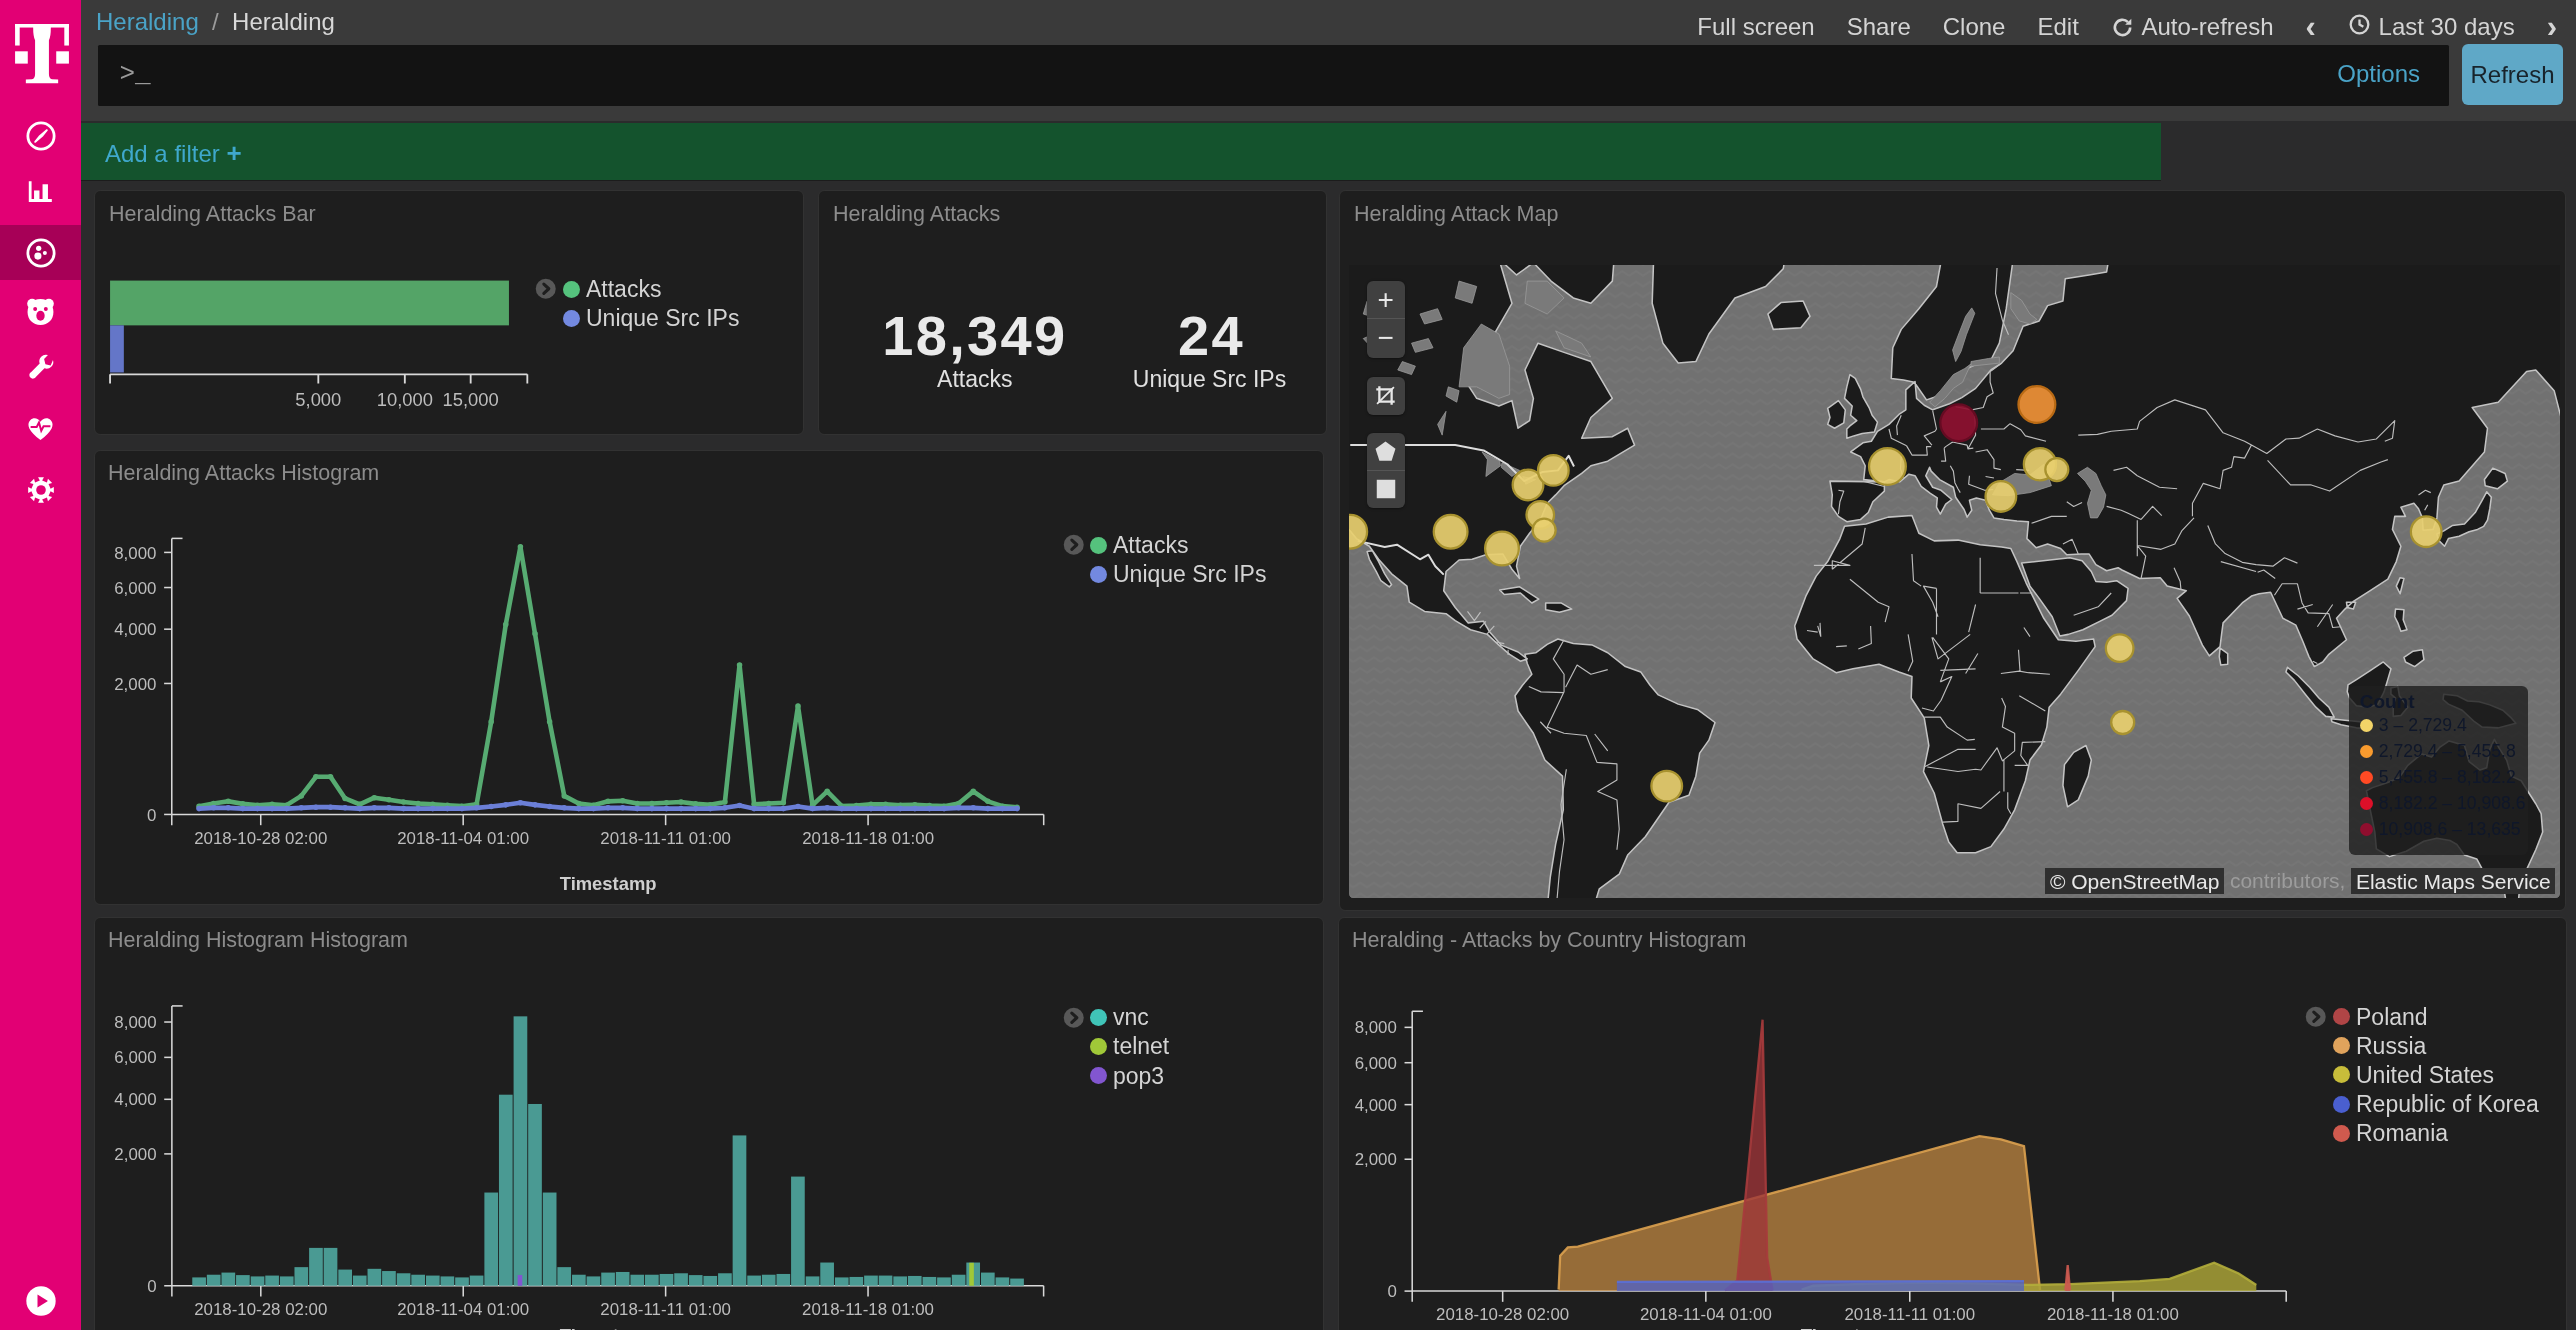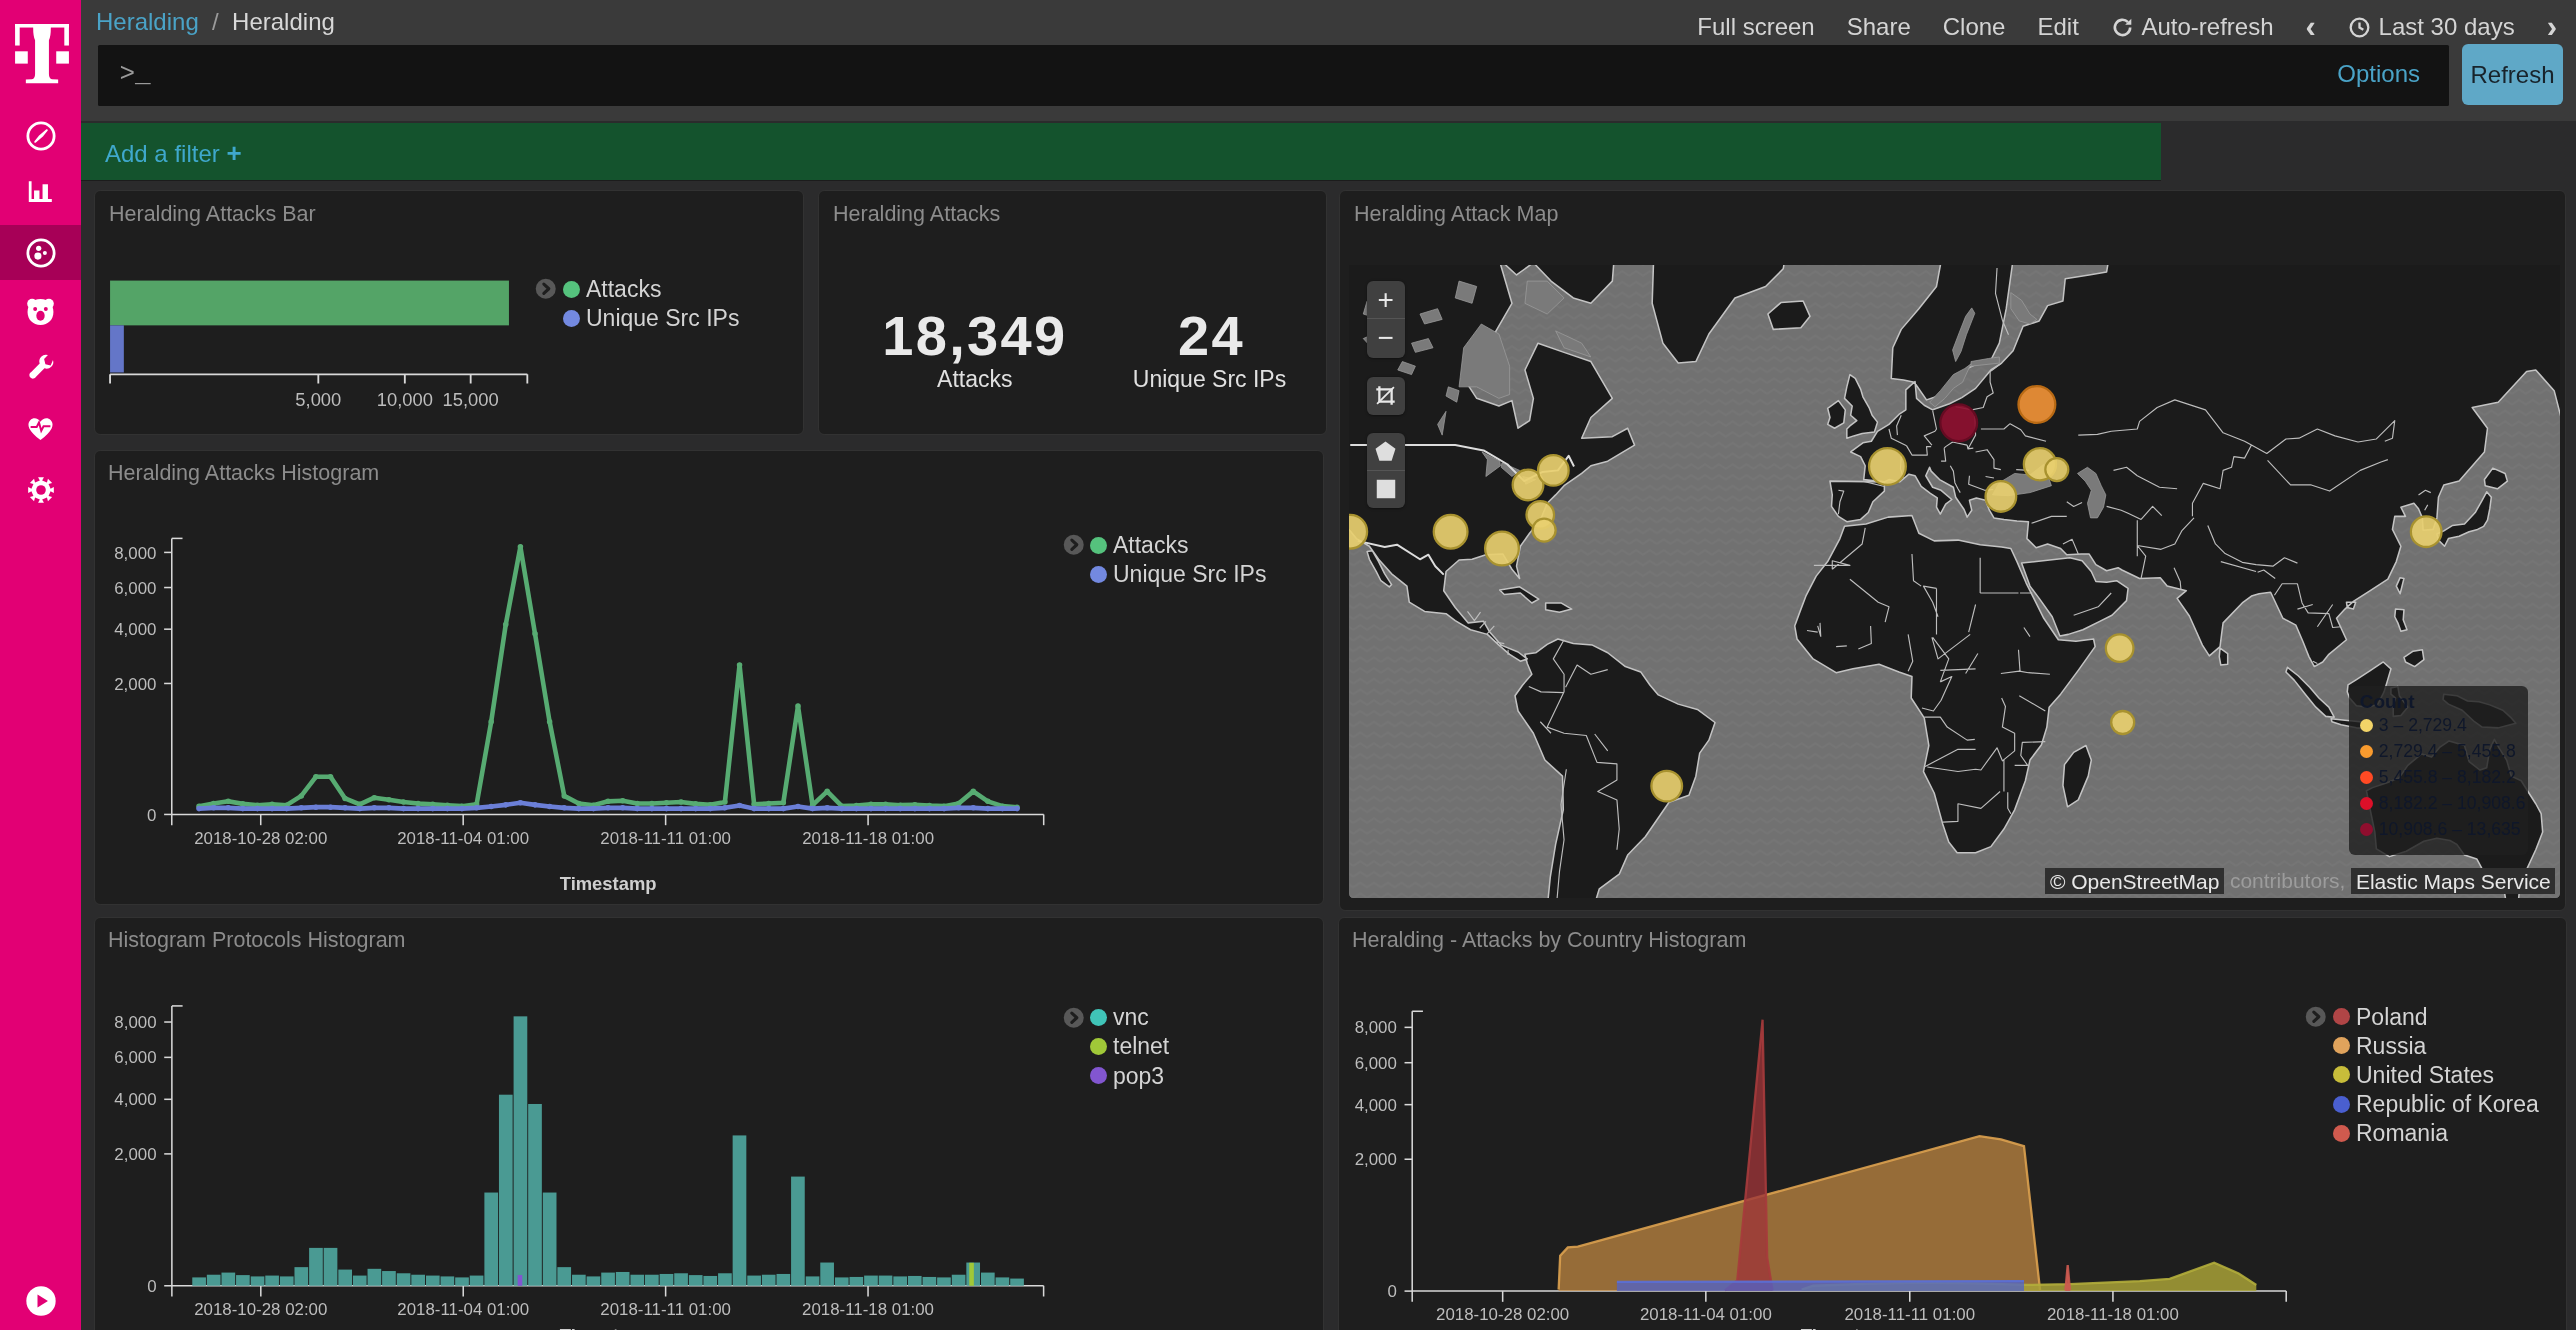--- a/index.html
+++ b/index.html
@@ -45,21 +45,21 @@
 <div class="navitems">
 <span>Full screen</span>
     <span>Share</span>
     <span>Clone</span>
     <span>Edit</span>
 <span style="display:flex;align-items:center;gap:7.7px"><svg width="23" height="23" viewBox="0 0 30 30">
         <path d="M25 15 a10 10 0 1 1 -2.9 -7.1" stroke="#d4d4d4" stroke-width="3.4" fill="none"></path>
         <path d="M26.5 3.5 v8 h-8 z" fill="#d4d4d4"></path>
       </svg>Auto-refresh</span>
 <span style="font-size:31px;font-weight:bold">‹</span>
-<span style="display:flex;align-items:center;gap:7.7px"><svg width="23" height="23" viewBox="0 0 30 30">
+<span style="display:flex;gap:7.7px"><svg width="23" height="23" viewBox="0 0 30 30">
         <circle cx="15" cy="15" r="11.5" stroke="#d4d4d4" stroke-width="3" fill="none"></circle>
         <path d="M15 8.5 V15 l5 3" stroke="#d4d4d4" stroke-width="3" fill="none"></path>
       </svg>Last 30 days</span>
 <span style="font-size:31px;font-weight:bold">›</span>
 </div>
 
 <div id="searchbox">
     <div id="prompt">&gt;_</div>
     <div id="options">Options</div>
   </div>
@@ -323,21 +323,21 @@
 </svg>
 <div class="lgarrow" style="left:1063px;top:534px"><svg width="21.5" height="21.5" viewBox="0 0 28 28">
       <circle cx="14" cy="14" r="13" fill="#585858"></circle>
       <path d="M11.5 8 L18 14 L11.5 20" stroke="#1e1e1e" stroke-width="4" fill="none" stroke-linecap="round" stroke-linejoin="round"></path>
     </svg></div>
 <div class="lgdot" style="left:1090px;top:537px;background:#55c27d"></div>
 <div class="lgtxt" style="left:1113px;top:532px">Attacks</div>
 <div class="lgdot" style="left:1090px;top:566px;background:#7389e0"></div>
 <div class="lgtxt" style="left:1113px;top:561px">Unique Src IPs</div>
 <div class="panel" style="left:94px;top:917px;width:1230px;height:460px"></div>
-<div class="ptitle abs" style="left:108px;top:928px;font-size:21.5px;color:#8c8c8c">Histogram Protocols Histogram</div>
+<div class="ptitle abs" style="left:108px;top:928px;font-size:21.5px;color:#8c8c8c">Heralding Histogram Histogram</div>
 <svg class="abs" style="left:0;top:0;z-index:2" width="1342" height="1331" viewBox="0 0 1750 1736">
 <path d="M224,1312 V1677.0" stroke="#d9d9d9" stroke-width="2" fill="none"></path>
     <path d="M224,1312 h14" stroke="#d9d9d9" stroke-width="2"></path>
     <path d="M214,1677.0 h10" stroke="#d9d9d9" stroke-width="2"></path>
     <path d="M214,1505.0 h10" stroke="#d9d9d9" stroke-width="2"></path>
     <path d="M214,1433.8 h10" stroke="#d9d9d9" stroke-width="2"></path>
     <path d="M214,1379.1 h10" stroke="#d9d9d9" stroke-width="2"></path>
     <path d="M214,1333.0 h10" stroke="#d9d9d9" stroke-width="2"></path>
     <text x="204" y="1685.0" text-anchor="end" class="axlbl">0</text>
     <text x="204" y="1513.0" text-anchor="end" class="axlbl">2,000</text>

